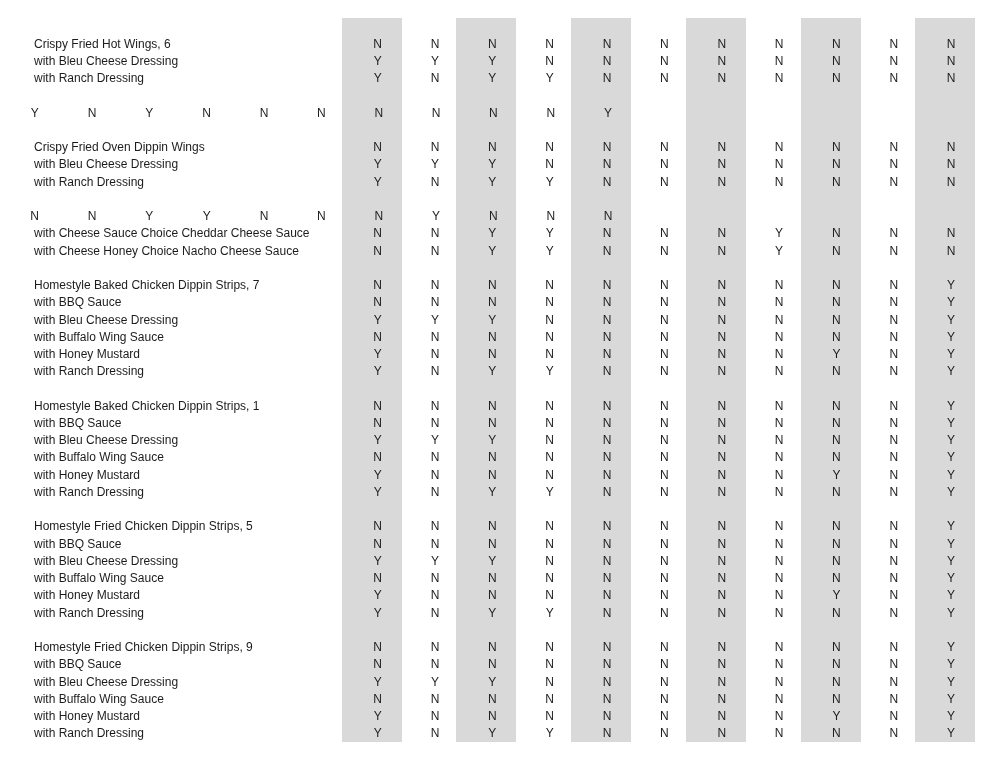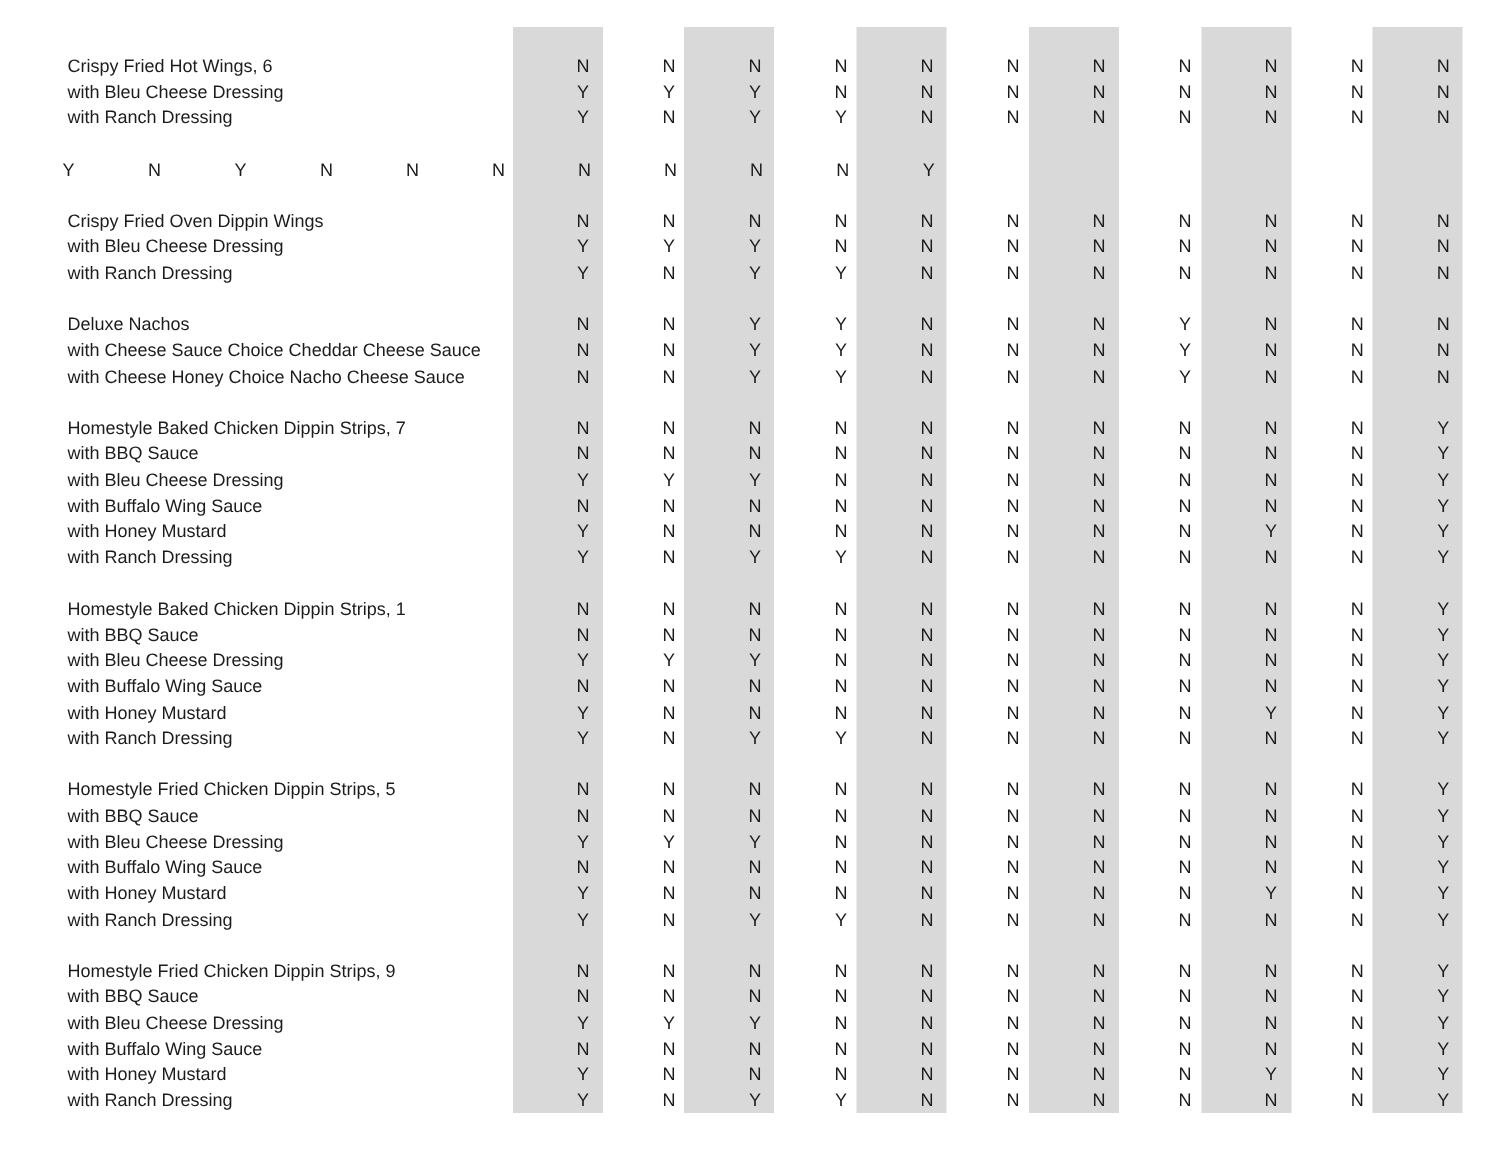--- a/index.html
+++ b/index.html
@@ -16,21 +16,21 @@
   .band {
     position:absolute;
     top:18px;
     height:724px;
     width:60px;
     background:#d9d9d9;
   }
   .rows {
     position:absolute;
     top:18px;
-    left:17px;
+    left:6px;
     right:0;
   }
   .row {
     display:flex;
     height:17.24px;
     align-items:center;
   }
   .spacer { height:17.24px; }
   .label {
     width:343px;
@@ -152,21 +152,20 @@
         <span class="cell">N</span>
         <span class="cell">N</span>
         <span class="cell">N</span>
         <span class="cell">N</span>
         <span class="cell">N</span>
         <span class="cell">N</span>
         <span class="cell">N</span>
       </div>
       <div class="spacer"></div>
       <div class="row">
-        <span class="label">Deluxe Nachos</span>
         <span class="cell">N</span>
         <span class="cell">N</span>
         <span class="cell">Y</span>
         <span class="cell">Y</span>
         <span class="cell">N</span>
         <span class="cell">N</span>
         <span class="cell">N</span>
         <span class="cell">Y</span>
         <span class="cell">N</span>
         <span class="cell">N</span>

